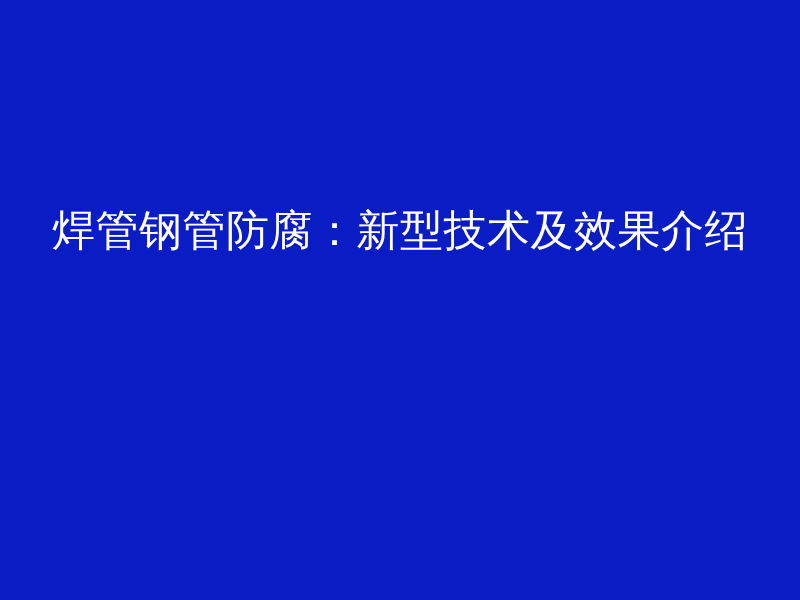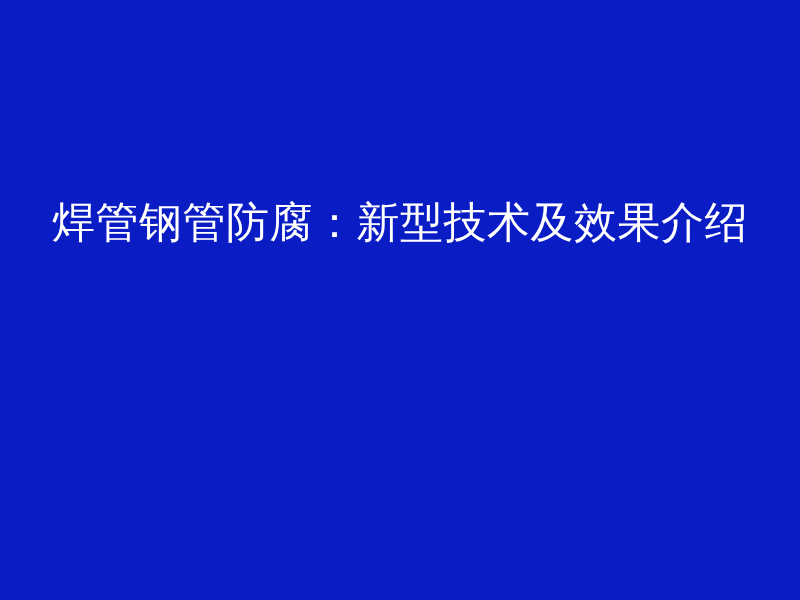--- a/index.html
+++ b/index.html
@@ -21,21 +21,21 @@
     height: 600px;
     box-sizing: border-box;
     background: #0a1cc4;
     overflow: hidden;
   }
 
   
   #title-block {
     position: absolute;
     left: 0;
-    top: 0;
+    top: 8px;
     width: 800px;
     height: 444px;
     display: flex;
     align-items: center;
     justify-content: flex-end;
   }
 
   #title-text {
     display: block;
     width: 800px;

